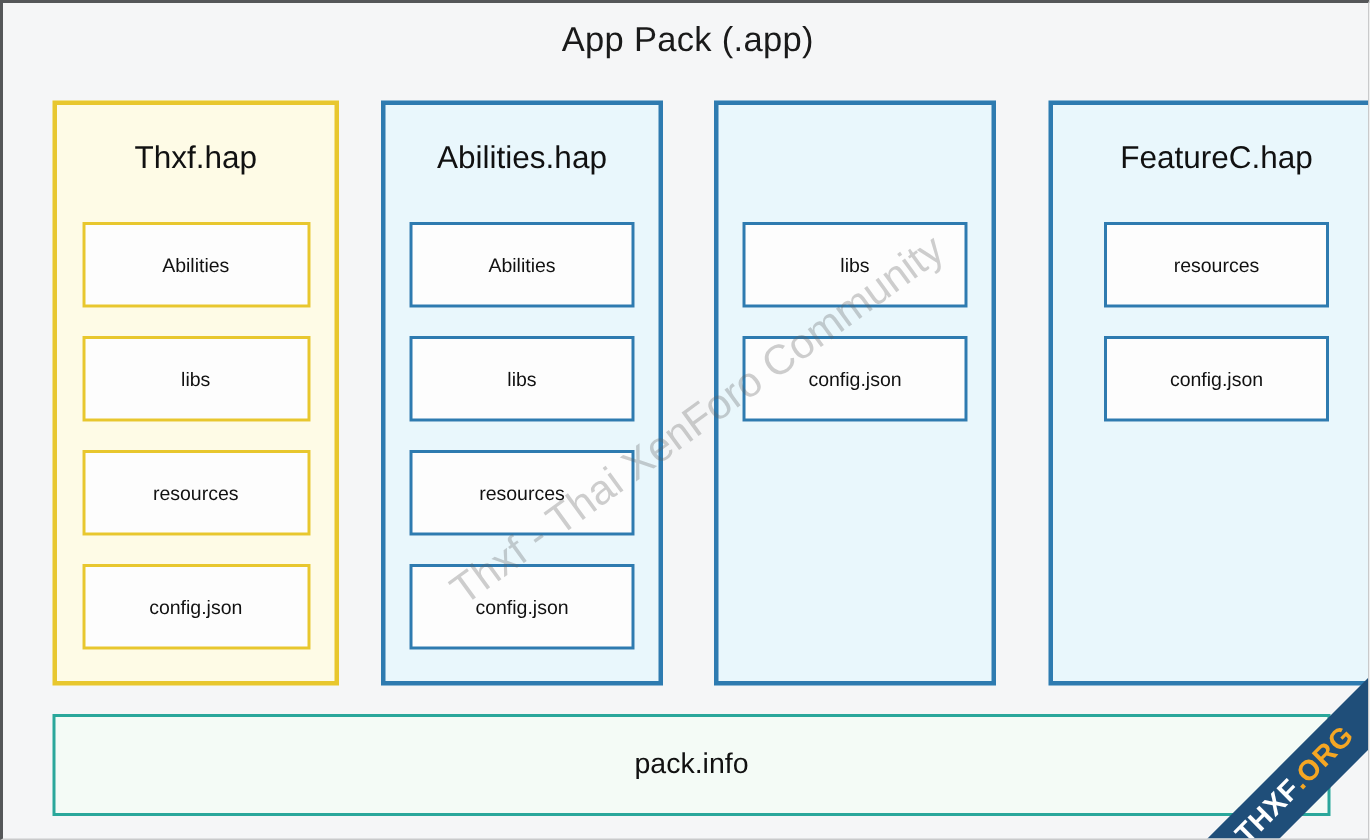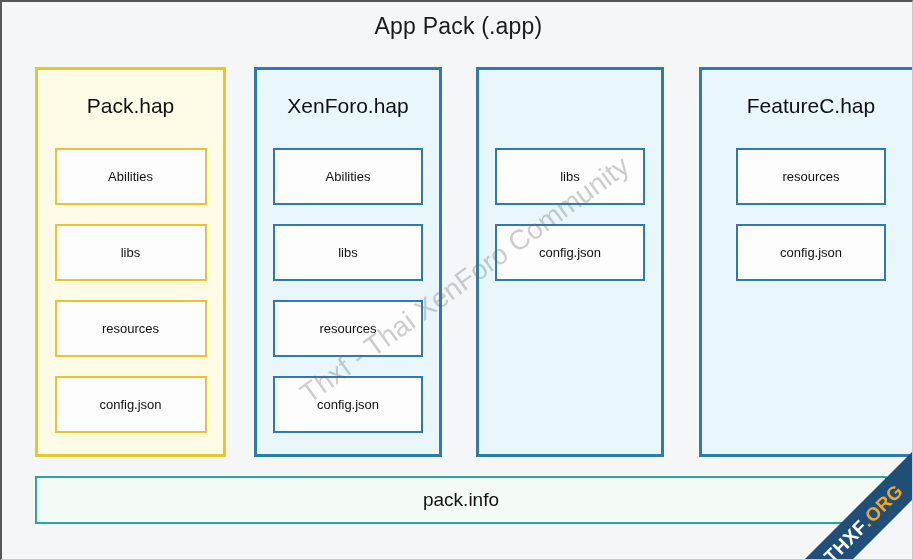--- a/index.html
+++ b/index.html
@@ -101,21 +101,21 @@
   #col-featC { left: 697px; width: 224px; }
   #col-featC .hap-item { width: 150px; }
 
   
   #pack-info-bar {
     position: absolute;
     box-sizing: border-box;
     left: 33px;
     top: 474px;
     width: 852px;
-    height: 48px;
+    height: 68px;
     background: #f4fbf6;
     border: 2px solid #2aa79b;
     display: flex;
     align-items: center;
     justify-content: center;
     font-size: 19px;
     color: #111111;
   }
 
   
@@ -164,31 +164,31 @@
   #corner-ribbon .band .rb-org  { color: #f5a623; }
 </style>
 </head>
 <body>
 
 <div id="canvas">
 
   <div id="app-title">App Pack (.app)</div>
 
   <div class="hap-col" id="col-entry">
-    <div class="hap-title">Pack.hap</div>
+    <div class="hap-title">Thxf.hap</div>
     <div class="hap-items">
       <div class="hap-item">Abilities</div>
       <div class="hap-item">libs</div>
       <div class="hap-item">resources</div>
       <div class="hap-item">config.json</div>
     </div>
   </div>
 
   <div class="hap-col blue" id="col-featA">
-    <div class="hap-title">XenForo.hap</div>
+    <div class="hap-title">Abilities.hap</div>
     <div class="hap-items">
       <div class="hap-item">Abilities</div>
       <div class="hap-item">libs</div>
       <div class="hap-item">resources</div>
       <div class="hap-item">config.json</div>
     </div>
   </div>
 
   <div class="hap-col blue" id="col-featB">
     <div class="hap-items">

